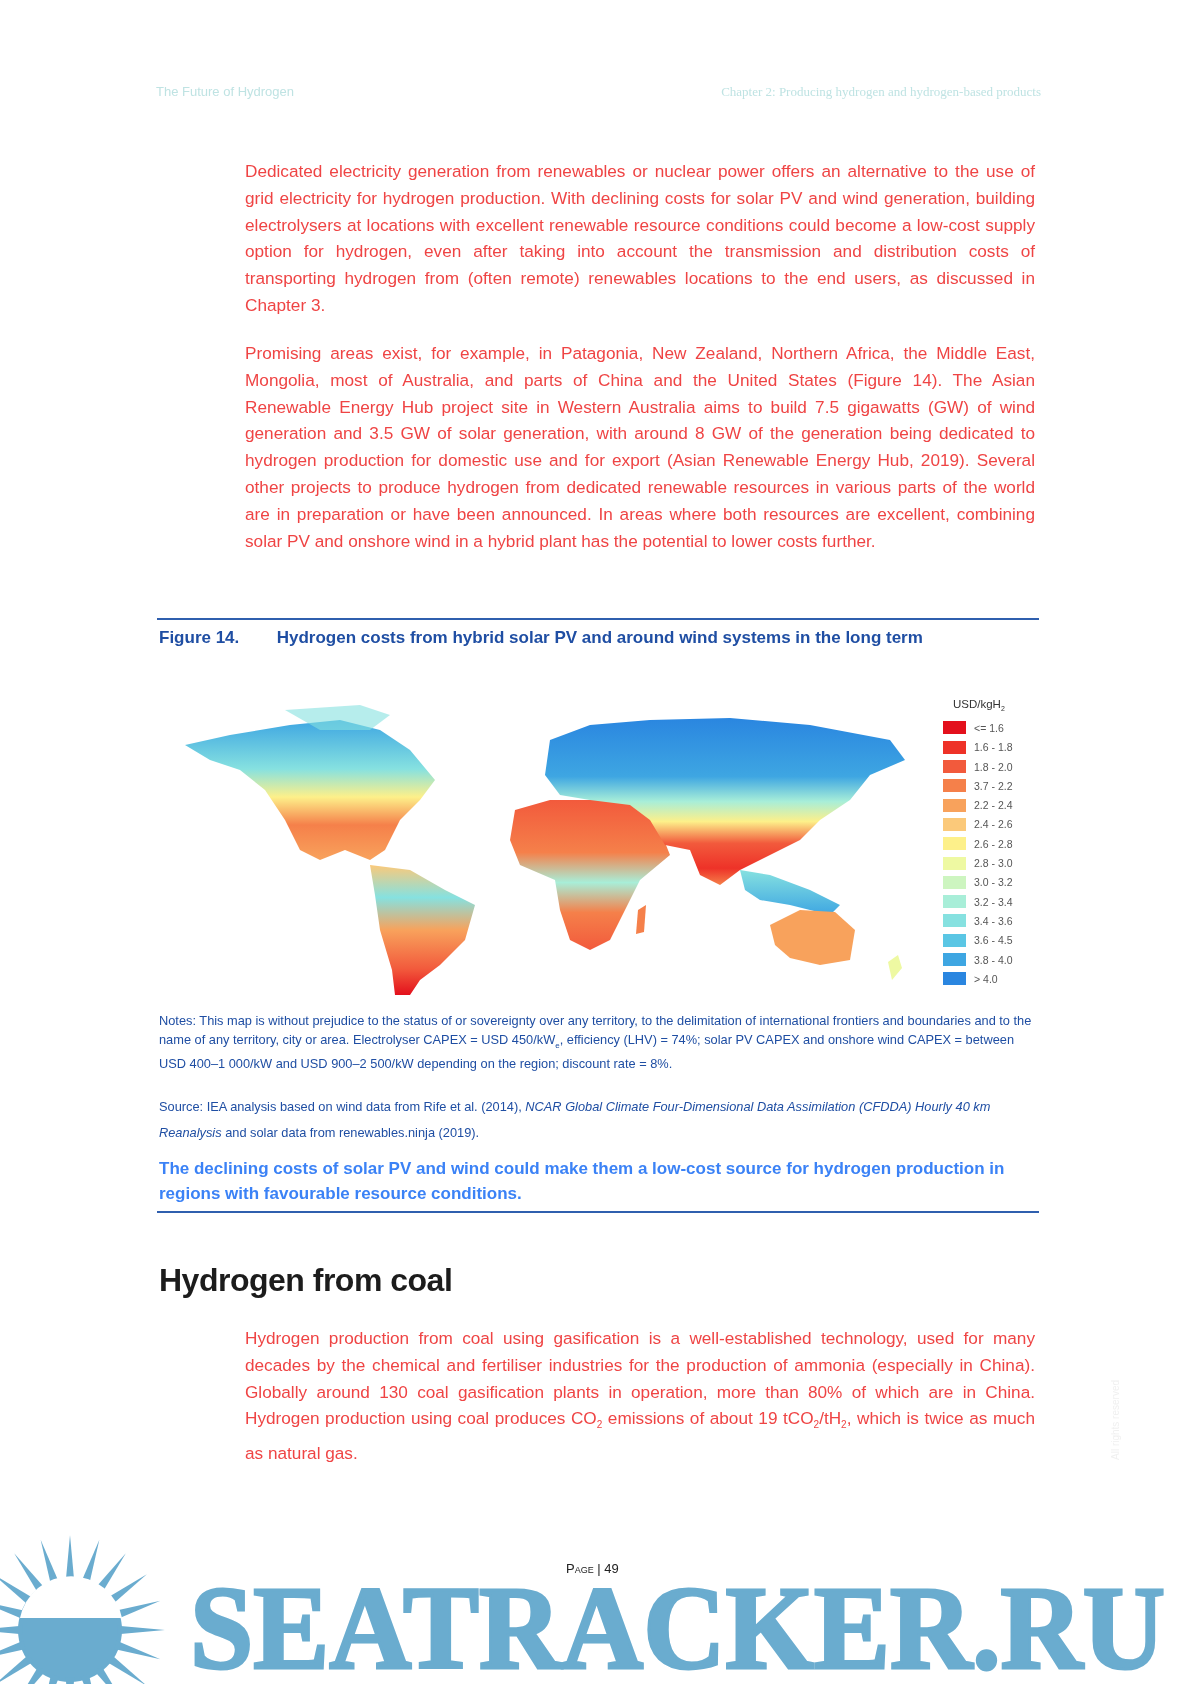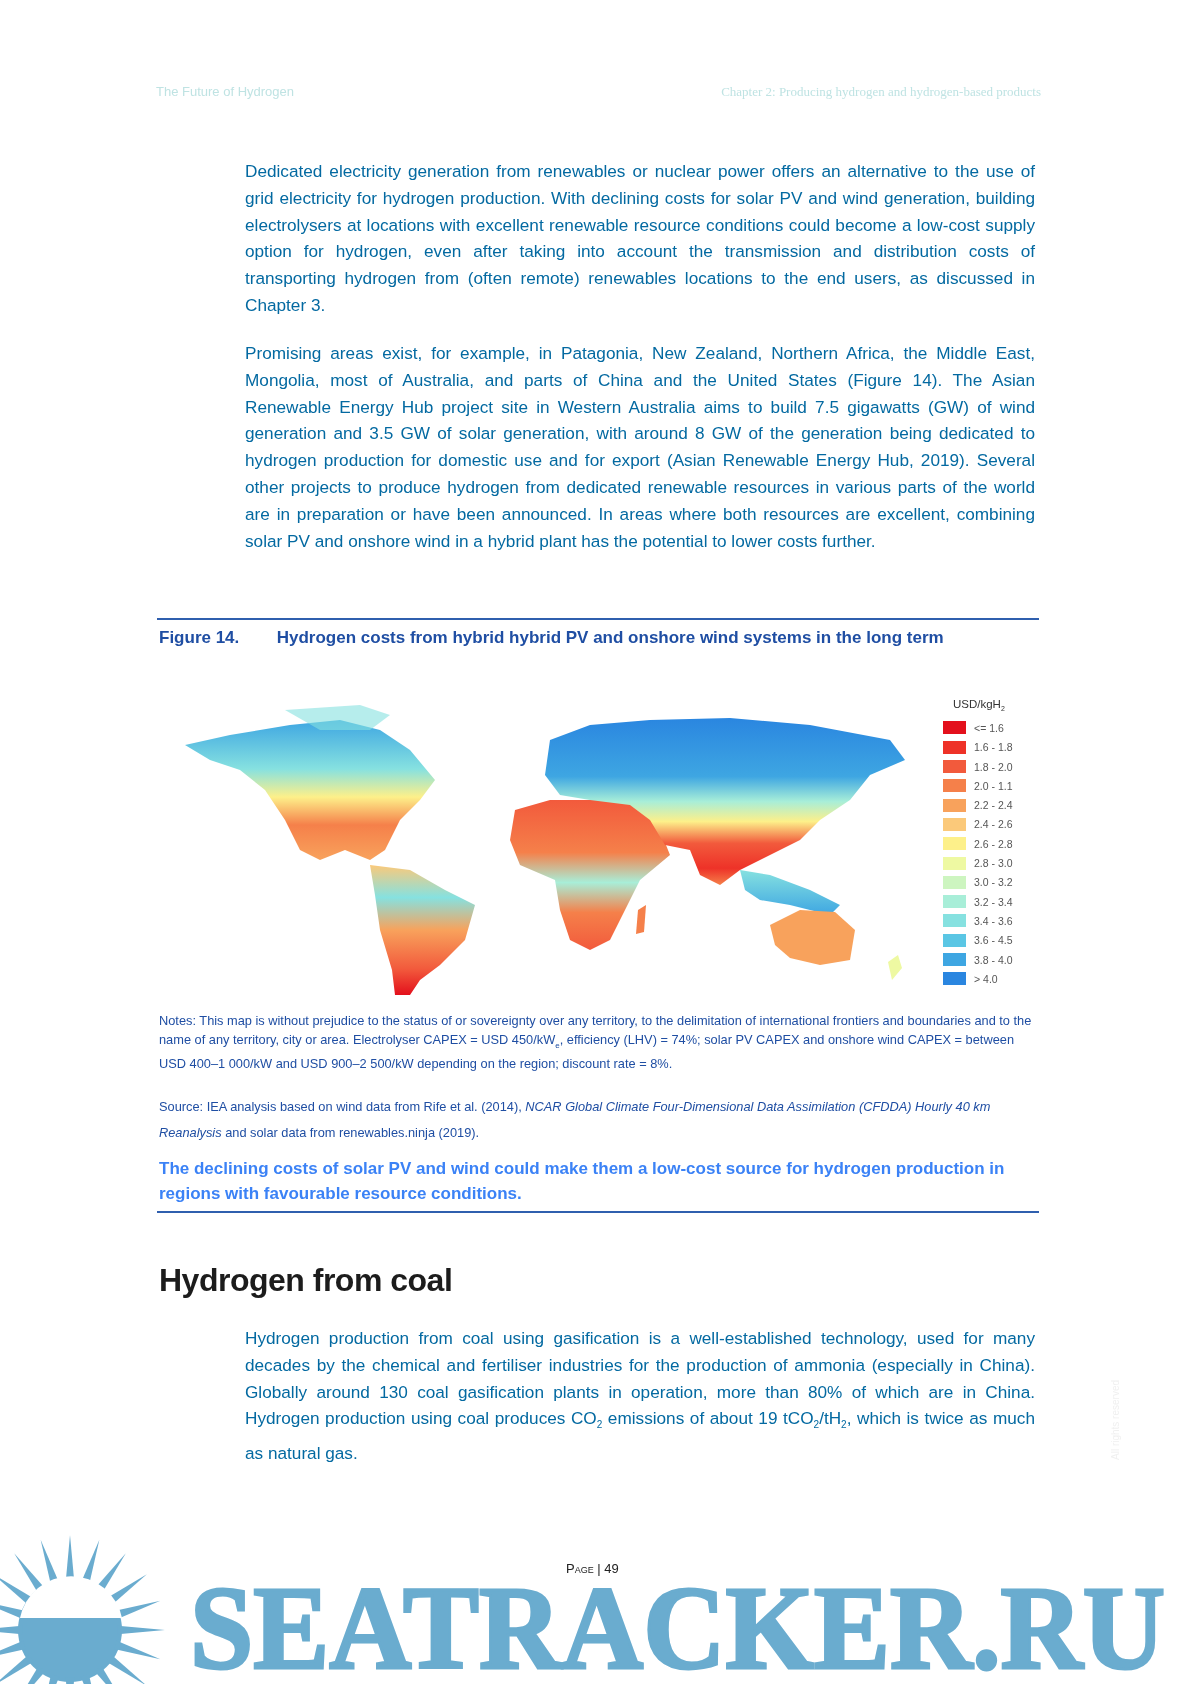--- a/index.html
+++ b/index.html
@@ -2,21 +2,21 @@
 <html><head>
 <meta charset="utf-8">
 <style>
   html, body { margin: 0; padding: 0; background: #ffffff; }
   body { width: 1191px; height: 1684px; position: relative; overflow: hidden;
          font-family: "Liberation Sans", sans-serif; color: #1f1f1f; }
   .hdr { position: absolute; top: 84px; font-size: 13px; color: #bfe3e3; }
   .hdr-left { left: 156px; }
   .hdr-right { right: 150px; font-family: Liberation Serif, serif; }
   .body-p { position: absolute; left: 245px; width: 790px; font-size: 17.2px; line-height: 26.8px;
-            text-align: justify; color: #0369a1; margin: 0; }
+            text-align: justify; color: #ef4444; margin: 0; }
   #p1 { top: 158px; }
   #p2 { top: 340px; }
   .rule { position: absolute; left: 157px; width: 882px; height: 2px; background: #2f5fae; }
   #rule-top { top: 618px; }
   #rule-bottom { top: 1211px; }
   .fig-title { position: absolute; top: 628px; left: 159px; font-size: 17px; font-weight: bold; color: #1f4ea3; }
   .fig-title .num { display: inline-block; width: 113px; }
   .map { position: absolute; left: 170px; top: 700px; width: 740px; height: 300px; }
   .legend { position: absolute; left: 943px; top: 698px; width: 100px; }
   .legend-title { font-size: 11.5px; color: #333; margin-left: 10px; margin-bottom: 6px; }
@@ -47,21 +47,21 @@
 
 <div class="hdr hdr-left">The Future of Hydrogen</div>
 <div class="hdr hdr-right">Chapter 2: Producing hydrogen and hydrogen-based products</div>
 
 <p class="body-p" id="p1">Dedicated electricity generation from renewables or nuclear power offers an alternative to the use of grid electricity for hydrogen production. With declining costs for solar PV and wind generation, building electrolysers at locations with excellent renewable resource conditions could become a low-cost supply option for hydrogen, even after taking into account the transmission and distribution costs of transporting hydrogen from (often remote) renewables locations to the end users, as discussed in Chapter 3.</p>
 <p class="body-p" id="p2">Promising areas exist, for example, in Patagonia, New Zealand, Northern Africa, the Middle East, Mongolia, most of Australia, and parts of China and the United States (Figure 14). The Asian Renewable Energy Hub project site in Western Australia aims to build 7.5 gigawatts (GW) of wind generation and 3.5 GW of solar generation, with around 8 GW of the generation being dedicated to hydrogen production for domestic use and for export (Asian Renewable Energy Hub, 2019). Several other projects to produce hydrogen from dedicated renewable resources in various parts of the world are in preparation or have been announced. In areas where both resources are excellent, combining solar PV and onshore wind in a hybrid plant has the potential to lower costs further.</p>
 
 <div class="rule" id="rule-top"></div>
 <div class="fig-title">
   <span class="num">Figure 14.</span>
-  <span>Hydrogen costs from hybrid hybrid PV and onshore wind systems in the long term</span>
+  <span>Hydrogen costs from hybrid solar PV and around wind systems in the long term</span>
 </div>
 
 <svg class="map" viewBox="0 0 740 300">
   <defs>
     <linearGradient id="gNA" x1="0" y1="0" x2="0" y2="1">
       <stop offset="0" stop-color="#3ea6e2"></stop>
         <stop offset="0.35" stop-color="#86e1e0"></stop>
       <stop offset="0.55" stop-color="#fdf08a"></stop>
         <stop offset="0.75" stop-color="#f5804a"></stop>
         <stop offset="1" stop-color="#f8a25c"></stop>
@@ -115,21 +115,21 @@
       <div class="legend-row">
         <span class="swatch" style="background: rgb(238, 50, 40);"></span>
         <span class="legend-label">1.6 - 1.8</span>
       </div>
       <div class="legend-row">
         <span class="swatch" style="background: rgb(242, 90, 60);"></span>
         <span class="legend-label">1.8 - 2.0</span>
       </div>
       <div class="legend-row">
         <span class="swatch" style="background: rgb(245, 128, 74);"></span>
-        <span class="legend-label">2.0 - 1.1</span>
+        <span class="legend-label">3.7 - 2.2</span>
       </div>
       <div class="legend-row">
         <span class="swatch" style="background: rgb(248, 162, 92);"></span>
         <span class="legend-label">2.2 - 2.4</span>
       </div>
       <div class="legend-row">
         <span class="swatch" style="background: rgb(251, 201, 122);"></span>
         <span class="legend-label">2.4 - 2.6</span>
       </div>
       <div class="legend-row">

